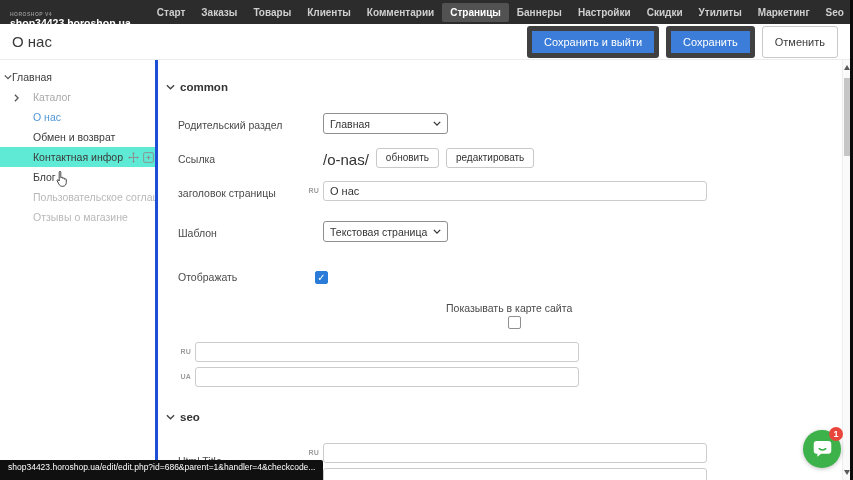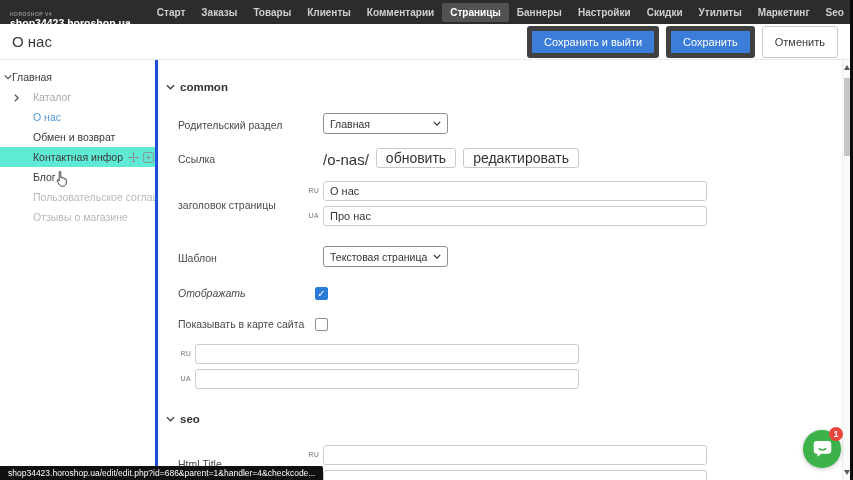--- a/index.html
+++ b/index.html
@@ -55,29 +55,29 @@
     font-size:7px;color:#9c9c9c;font-weight:bold;letter-spacing:.2px;}
   .text-input{width:384px;height:20px;border:1px solid #ccc;border-radius:3px;padding:0 6px;
     font-size:11px;color:#333;font-family:"Liberation Sans",sans-serif;background:#fff;}
   .select{width:125px;height:21px;border:1px solid #8f8f8f;border-radius:3px;background:#fff;
     display:flex;align-items:center;justify-content:space-between;padding:0 6px;font-size:10.5px;
     color:#333;cursor:pointer;}
   .select svg{display:block;}
   .stack{display:flex;flex-direction:column;gap:5px;}
   .link-value{font-size:15px;color:#333;padding-top:4px;margin-right:7px;}
   .btn-small{height:20px;background:#fff;border:1px solid #c9c9c9;border-radius:3px;
-    font-size:14px;color:#333;padding:0 9px;cursor:pointer;margin-right:7px;
+    font-size:10px;color:#333;padding:0 9px;cursor:pointer;margin-right:7px;
     font-family:"Liberation Sans",sans-serif;}
   .checkbox{width:13px;height:13px;border:1px solid #8f8f8f;border-radius:2px;background:#fff;
     margin-left:9px;margin-top:1px;cursor:pointer;display:flex;align-items:center;justify-content:center;}
   .checkbox.checked{background:#2b7cd8;border-color:#2b7cd8;color:#fff;font-size:10px;font-weight:bold;line-height:1;}
   .checkbox:not(.checked) .tick{display:none;}
 
   
-  .status-tooltip{position:absolute;left:0;bottom:0;height:14px;line-height:14px;background:#101010;
+  .status-tooltip{position:absolute;left:0;bottom:0;height:20px;line-height:14px;background:#101010;
     color:#fff;font-size:8.5px;padding:0 8px;z-index:9;white-space:nowrap;border-top-right-radius:2px;}
   .chat-widget{position:absolute;right:12px;bottom:12px;width:38px;height:38px;border-radius:50%;
     background:#3eb24a;z-index:9;display:flex;align-items:center;justify-content:center;cursor:pointer;
     box-shadow:0 1px 4px rgba(0,0,0,.25);}
   .chat-badge{position:absolute;top:-3px;right:-2px;min-width:14px;height:14px;border-radius:50%;
     background:#e8463c;color:#fff;font-size:9px;font-weight:bold;display:flex;align-items:center;
     justify-content:center;}
   .scrollbar{position:absolute;top:60px;right:3px;width:8px;bottom:0;background:#fafafa;
     border-left:1px solid #eee;z-index:7;}
   .sb-arrow{position:absolute;left:1px;width:0;height:0;border-left:3px solid transparent;
@@ -222,46 +222,42 @@
     <button class="btn-small">редактировать</button>
   </div>
 
   <div class="form-row" style="margin-top:13px;">
     <span class="row-label">заголовок страницы</span>
     <div class="stack">
       <div style="display:flex;">
         <span class="badge-slot">RU</span>
         <input class="text-input" value="О нас" style="">
       </div>
-      <div style="display:flex;">
-        <span class="badge-slot">UA</span>
-        <input class="text-input" value="Про нас" style="">
-      </div>
     </div>
   </div>
 
   <div class="form-row" style="margin-top:20px;">
     <span class="row-label">Шаблон</span>
     <span class="badge-slot"></span>
     <div class="select">
       <span>Текстовая страница</span>
       <svg width="8" height="5" viewBox="0 0 10 6" fill="none" stroke="#333" stroke-width="1.6">
           <path d="M1 1l4 4 4-4"></path>
         </svg>
     </div>
   </div>
 
-  <div class="form-row" style="margin-top:19px;font-style:italic;">
+  <div class="form-row" style="margin-top:28px;">
     <span class="row-label" style="padding-top:1px;">Отображать</span>
     <div class="checkbox checked">
         <span class="tick">✓</span>
       </div>
   </div>
 
-  <div class="form-row" style="margin-top:17px;">
+  <div class="form-row" style="margin-top:17px;flex-direction:column;">
     <span class="row-label" style="padding-top:1px;">Показывать в карте сайта</span>
     <div class="checkbox"></div>
   </div>
 
   <div class="form-row" style="margin-top:13px;">
     <div class="stack">
       <div style="display:flex;">
         <span class="badge-slot">RU</span>
         <input class="text-input" value="" style="">
       </div>

